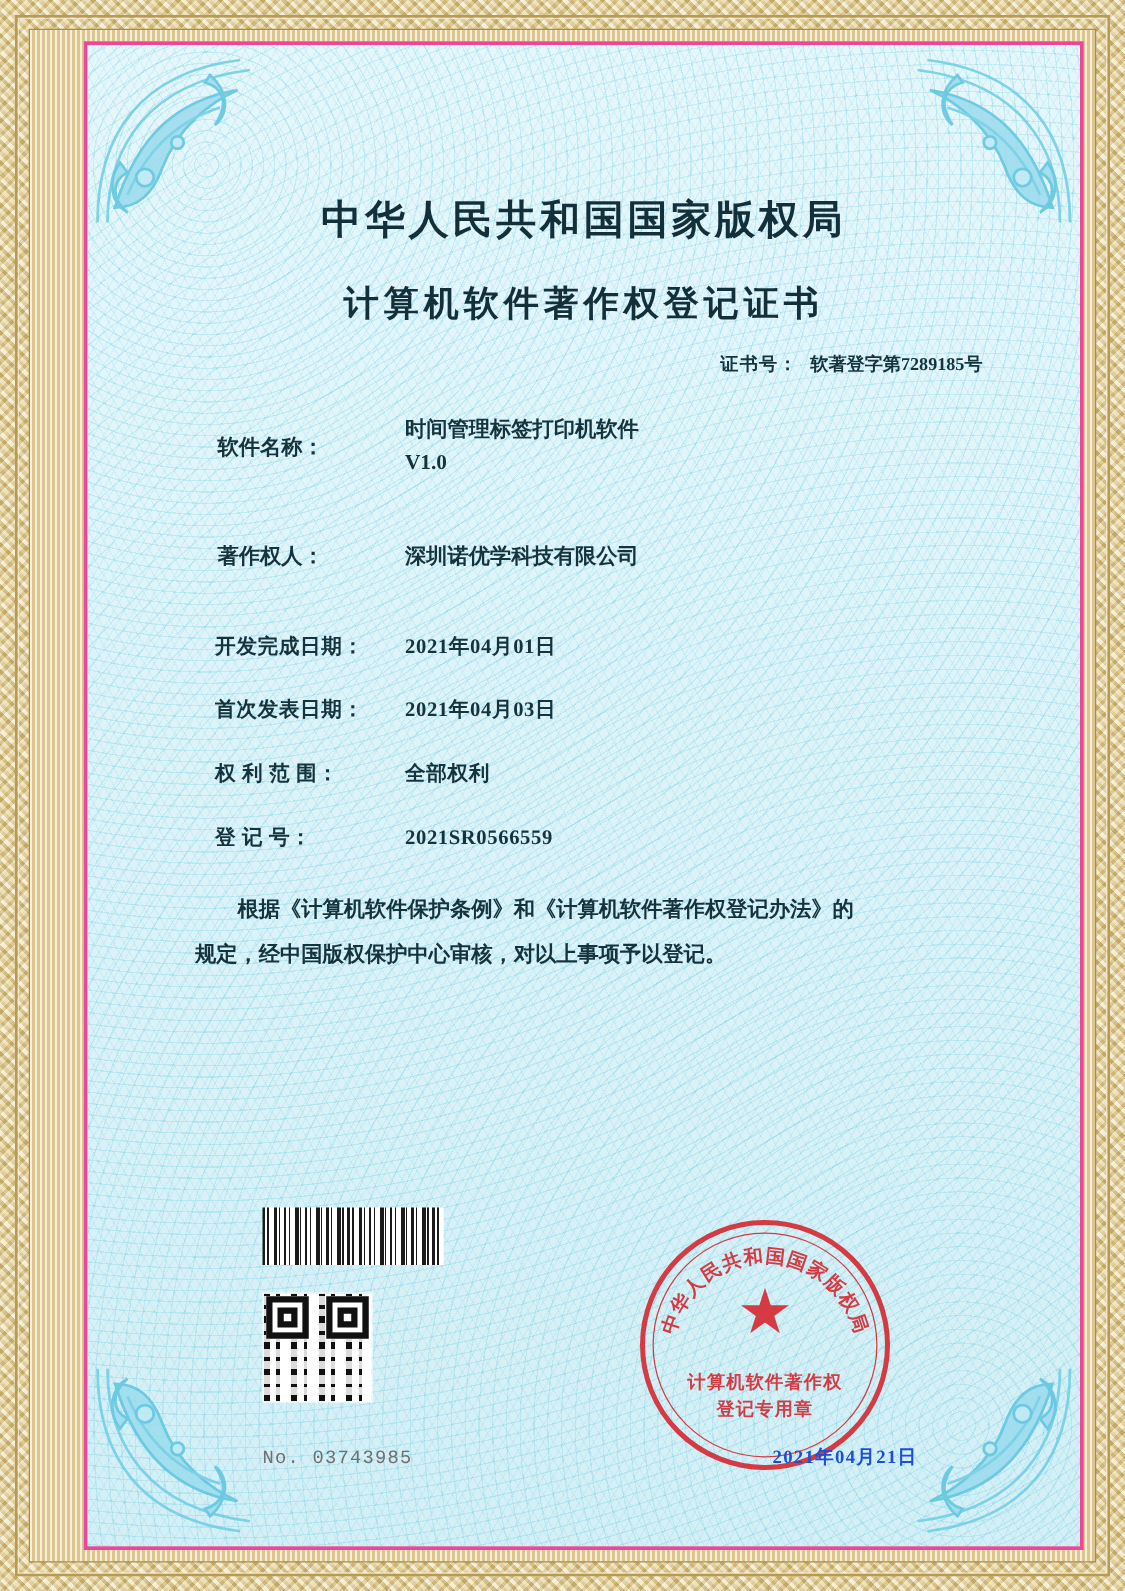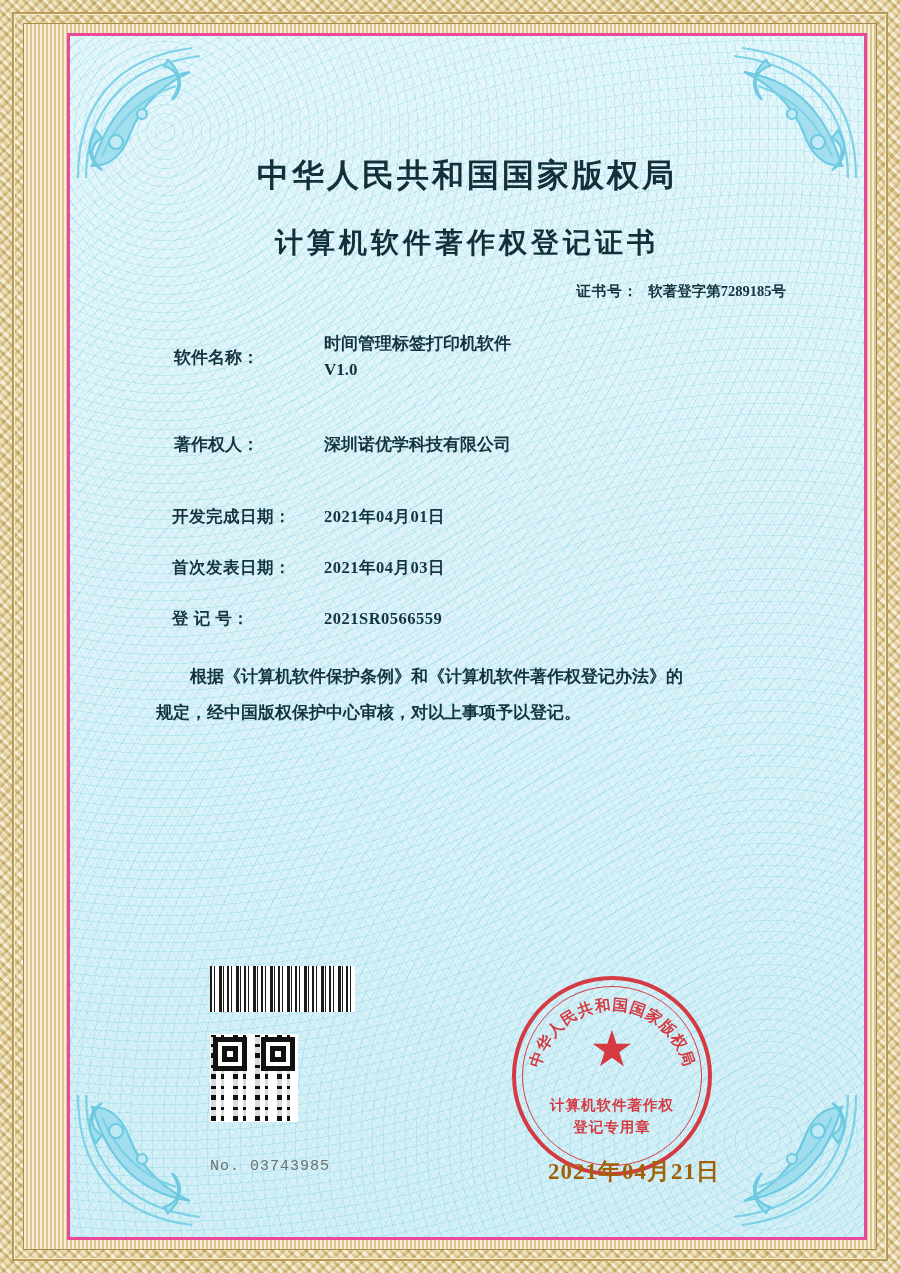--- a/index.html
+++ b/index.html
@@ -278,24 +278,24 @@
     position: absolute;
     left: 140px;
     top: 1122px;
     font-size: 15px;
     color: #6f6f6f;
     font-family: "Liberation Mono", "DejaVu Sans Mono", monospace;
     letter-spacing: 1px;
   }
   .footer-date {
     position: absolute;
-    right: 144px;
+    right: 130px;
     top: 1120px;
-    font-size: 23px;
-    color: #a16207;
+    font-size: 15px;
+    color: #1d4ed8;
     font-weight: bold;
     letter-spacing: 1px;
   }
 </style>
 </head>
 <body>
 
 <div class="page">
 
   <div class="border-outer"></div>
@@ -383,20 +383,24 @@
       <div class="meta-block">
         <div class="meta-row">
           <div class="meta-label">开发完成日期：</div>
           <div class="meta-value">2021年04月01日</div>
         </div>
         <div class="meta-row">
           <div class="meta-label">首次发表日期：</div>
           <div class="meta-value">2021年04月03日</div>
         </div>
         <div class="meta-row">
+          <div class="meta-label">权 利 范 围：</div>
+          <div class="meta-value">全部权利</div>
+        </div>
+        <div class="meta-row">
           <div class="meta-label">登 记 号：</div>
           <div class="meta-value">2021SR0566559</div>
         </div>
       </div>
 
       <div class="statement">
         <span class="indent">根据《计算机软件保护条例》和《计算机软件著作权登记办法》的</span>
         <span>规定，经中国版权保护中心审核，对以上事项予以登记。</span>
       </div>
     </div>

